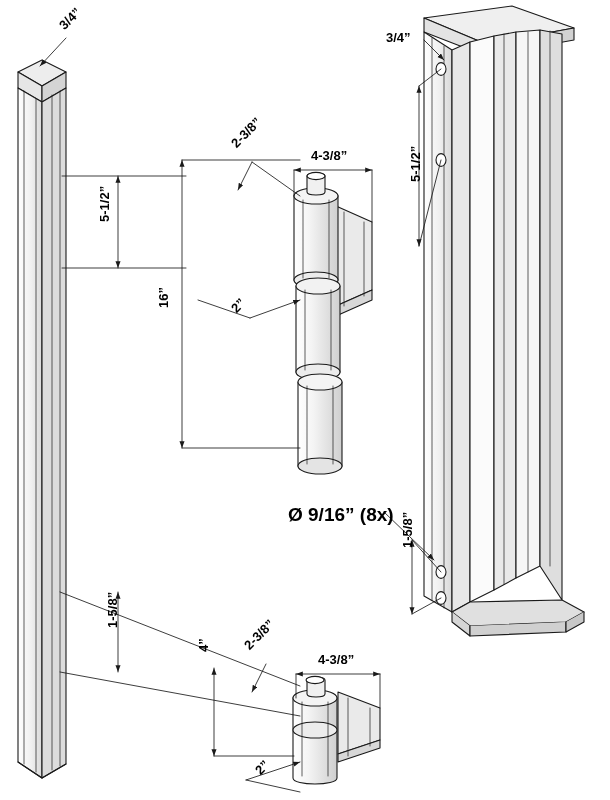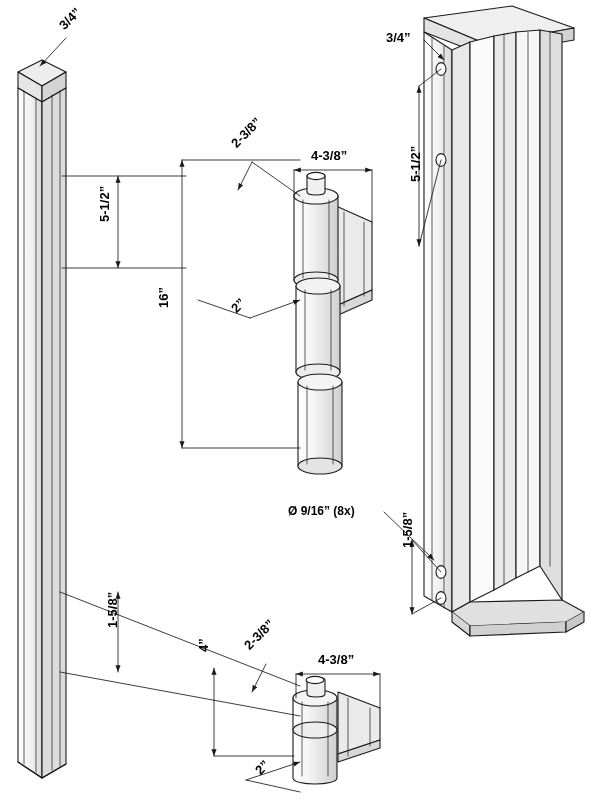--- a/index.html
+++ b/index.html
@@ -28,21 +28,21 @@
     position: absolute;
     font-family: "Liberation Sans", sans-serif;
     font-size: 13px;
     font-weight: bold;
     color: #000000;
     white-space: nowrap;
     letter-spacing: 0px;
     transform-origin: left top;
   }
   .dim-label.big {
-    font-size: 12px;
+    font-size: 19px;
   }
 </style>
 </head>
 <body>
 
 <div id="sheet">
 
   <svg id="drawing-svg" viewBox="0 0 610 800">
     <defs>
       <marker id="arrow-end" markerWidth="9" markerHeight="9" refX="8" refY="3" orient="auto">

